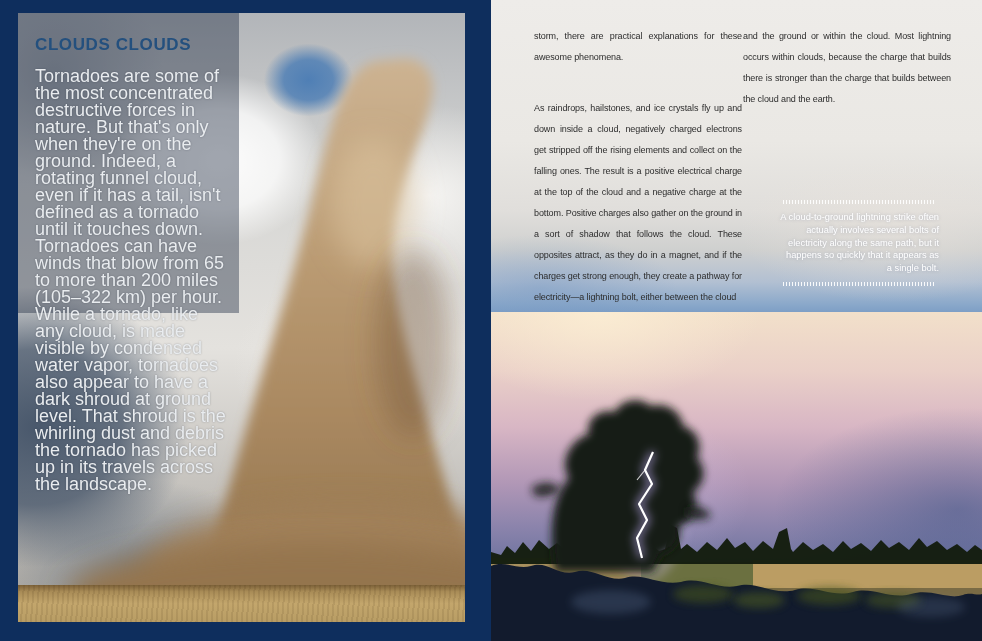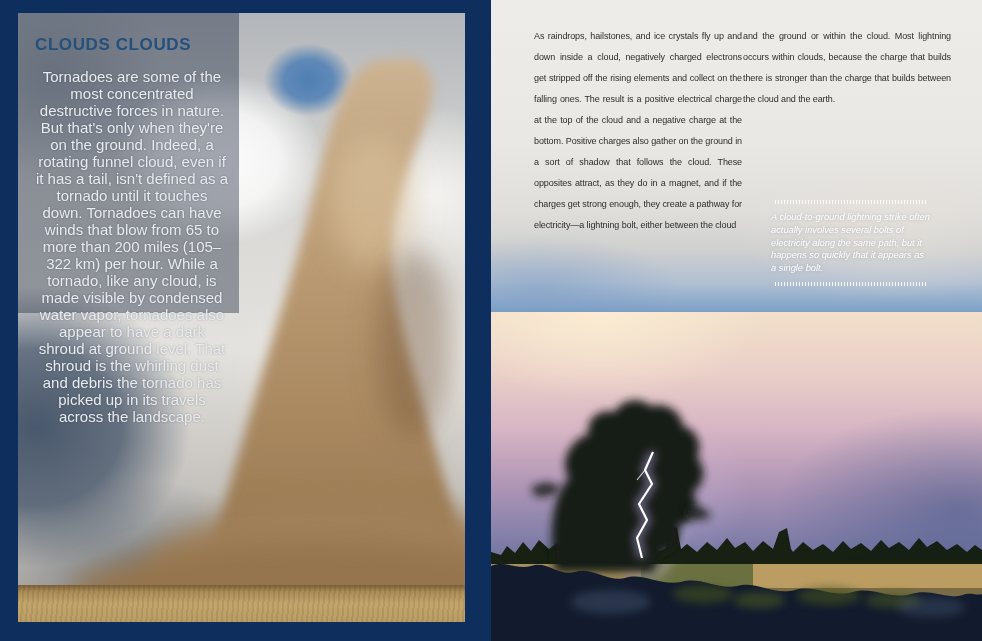--- a/index.html
+++ b/index.html
@@ -37,23 +37,22 @@
     position:absolute;left:0;top:0;width:221px;height:300px;
     background:rgba(33,46,66,0.42);
     padding:22px 14px 0 17px;box-sizing:border-box;
   }
   .panel-title{
     margin:0;font-size:17px;font-weight:700;letter-spacing:0.6px;
     color:#24507e;
   }
   .panel-body{
     margin:13px 0 0 0;width:194px;
-    font-size:15px;line-height:17px;color:#e9ecef;
+    font-size:18px;line-height:17px;color:#e9ecef;
     text-shadow:0 0 2px rgba(20,30,45,0.35);
-    text-align:center;
   }
 
   
   .right-page{
     position:absolute;left:491px;top:0;width:491px;height:641px;
     background:
       radial-gradient(ellipse 40% 12% at 10% 45%, rgba(118,152,195,0.45), rgba(118,152,195,0) 70%),
       radial-gradient(ellipse 45% 16% at 82% 36%, rgba(233,227,220,0.55), rgba(233,227,220,0) 70%),
       linear-gradient(180deg,#eeece9 0%,#eae8e4 22%,#e0dedb 33%,#cfd0cf 39%,#b2c0d2 44%,#8aa8ca 47.5%,#7a9cc4 49%,#7a9cc4 100%);
   }
@@ -69,21 +68,21 @@
 
   .rp-col{position:absolute;top:26px;width:208px;}
   .rp-col.c1{left:43px;}
   .rp-col.c2{left:252px;}
   .rp-col p{
     margin:0 0 30px 0;
     font-size:9px;letter-spacing:-0.1px;line-height:21px;color:#2d2d2d;
     text-align:justify;
   }
   .callout{
-    position:absolute;left:280px;top:200px;width:160px;text-align:left;font-style:italic;
+    position:absolute;left:288px;top:200px;width:160px;text-align:right;
   }
   .dotted-rule{
     height:4px;margin:0 4px;
     background-image:repeating-linear-gradient(90deg, rgba(255,255,255,0.92) 0 1px, rgba(255,255,255,0) 1px 3px);
   }
   .callout p{
     margin:7px 0;font-size:9.3px;line-height:12.8px;color:#ffffff;
     text-shadow:0 0 3px rgba(130,140,170,0.5);
   }
 </style>
@@ -174,20 +173,21 @@
         <ellipse cx="212" cy="282" rx="30" ry="9" fill="#45531f" opacity="0.6" filter="url(#softBlur)"></ellipse>
         <ellipse cx="268" cy="288" rx="26" ry="8" fill="#4a5822" opacity="0.6" filter="url(#softBlur)"></ellipse>
         <ellipse cx="338" cy="284" rx="32" ry="9" fill="#45531f" opacity="0.6" filter="url(#softBlur)"></ellipse>
         <ellipse cx="402" cy="288" rx="28" ry="8" fill="#4a5822" opacity="0.55" filter="url(#softBlur)"></ellipse>
         <ellipse cx="120" cy="290" rx="40" ry="12" fill="rgba(110,130,170,0.25)" filter="url(#softBlur)"></ellipse>
         <ellipse cx="440" cy="295" rx="34" ry="10" fill="rgba(110,130,170,0.22)" filter="url(#softBlur)"></ellipse>
       </svg>
     </div>
 
     <div class="rp-col c1">
+      <p>storm, there are practical explanations for these awesome phenomena.</p>
       <p>As raindrops, hailstones, and ice crystals fly up and down inside a cloud, negatively charged electrons get stripped off the rising elements and collect on the falling ones. The result is a positive electrical charge at the top of the cloud and a negative charge at the bottom. Positive charges also gather on the ground in a sort of shadow that follows the cloud. These opposites attract, as they do in a magnet, and if the charges get strong enough, they create a pathway for electricity—a lightning bolt, either between the cloud</p>
     </div>
 
     <div class="rp-col c2">
       <p>and the ground or within the cloud. Most lightning occurs within clouds, because the charge that builds there is stronger than the charge that builds between the cloud and the earth.</p>
     </div>
 
     <div class="callout">
       <div class="dotted-rule"></div>
       <p>A cloud-to-ground lightning strike often actually involves several bolts of electricity along the same path, but it happens so quickly that it appears as a single bolt.</p>

